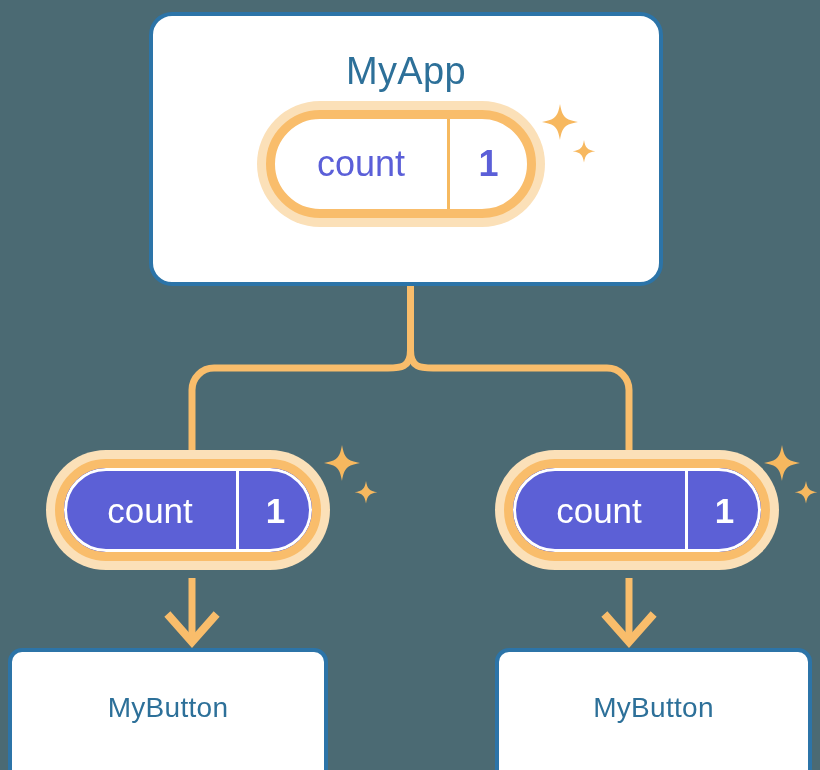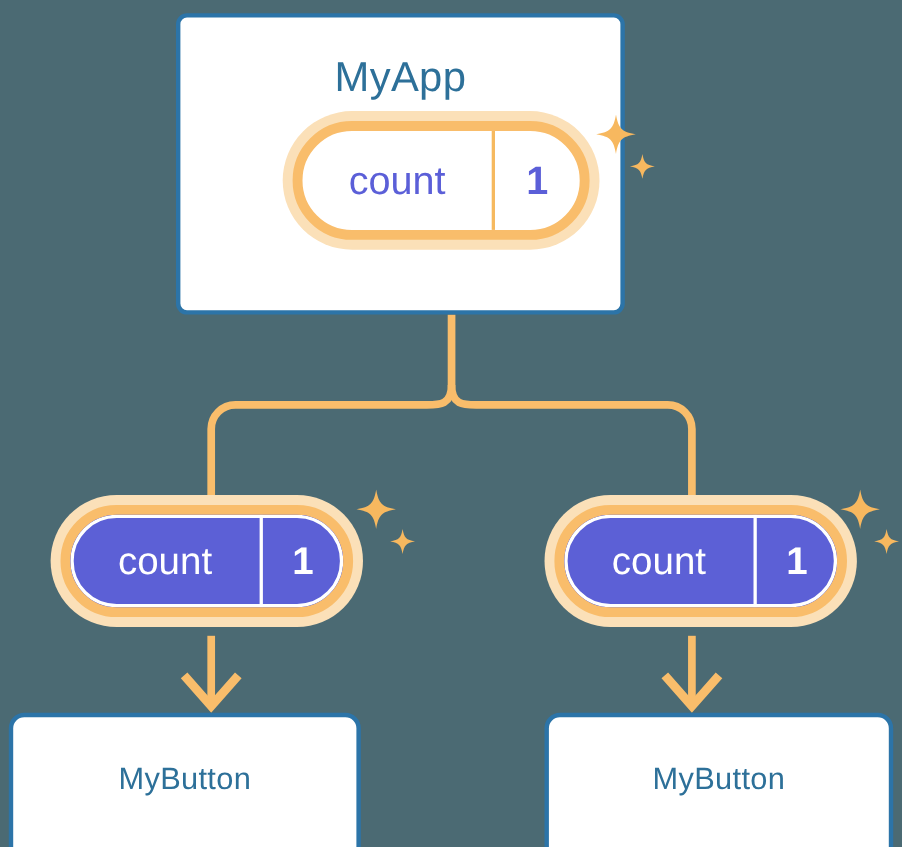--- a/index.html
+++ b/index.html
@@ -49,25 +49,25 @@
     font-size: 38px;
     font-weight: 500;
     letter-spacing: 0.3px;
     text-align: center;
     line-height: 1;
     white-space: nowrap;
   }
 
   
   #card-myapp {
-    left: 160px;
+    left: 149px;
     top: 12px;
-    width: 408px;
+    width: 514px;
     height: 274px;
-    border-radius: 10px;
+    border-radius: 23px;
   }
   #card-myapp .card-title {
     position: absolute;
     left: 0;
     right: 0;
     top: 36px;
     font-size: 38px;
   }
 
   

